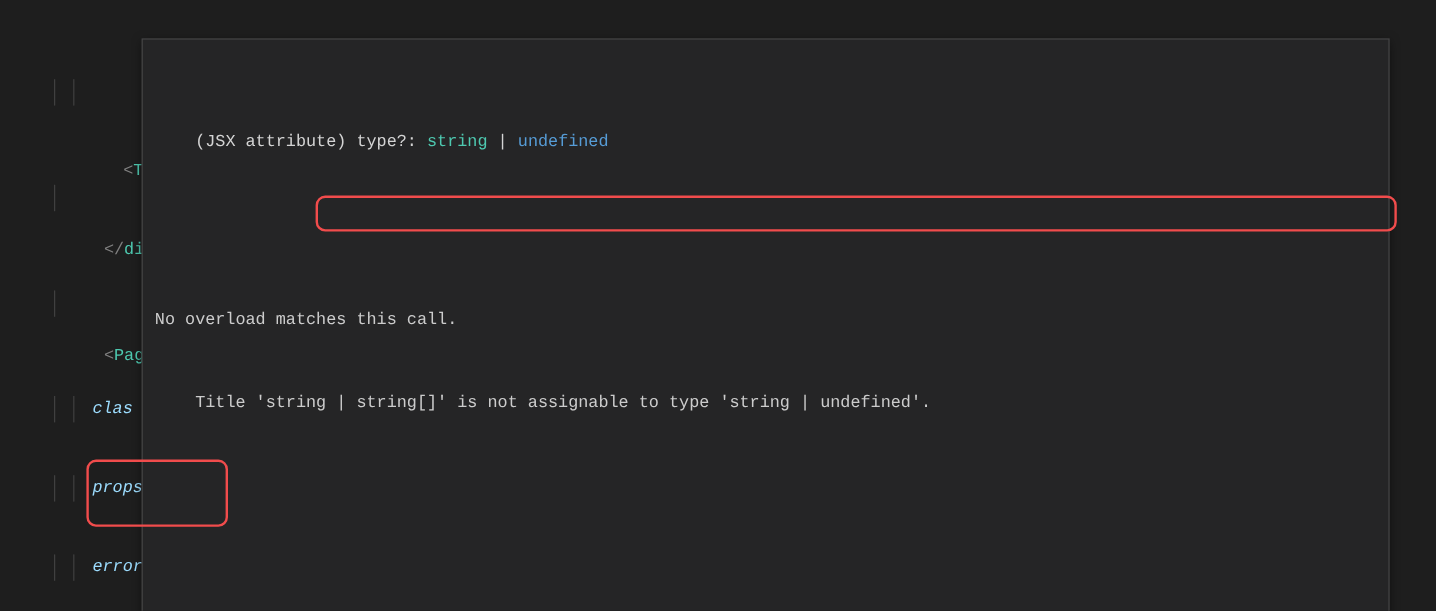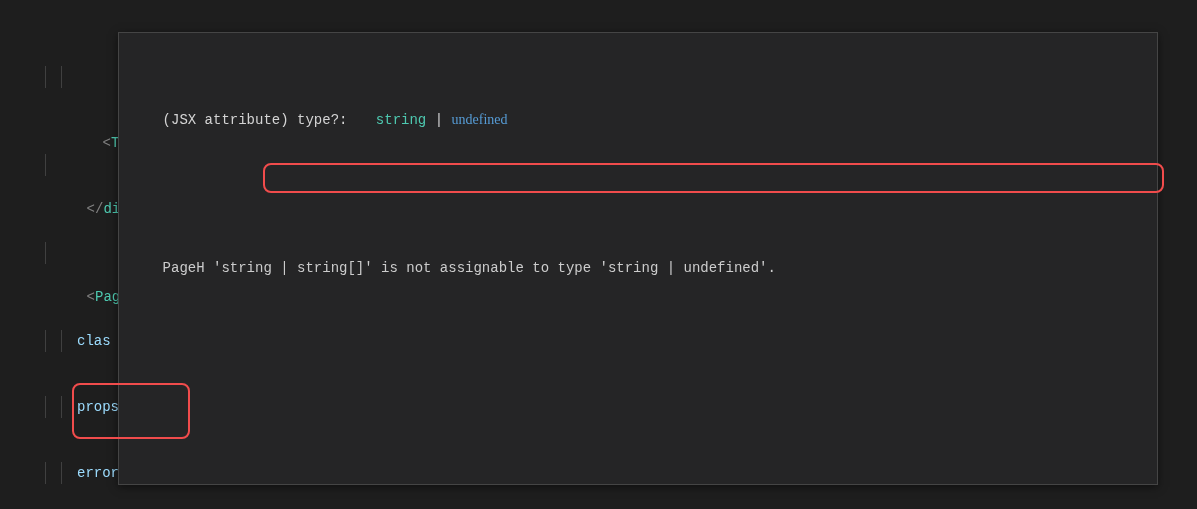--- a/index.html
+++ b/index.html
@@ -20,21 +20,21 @@
     position: relative;
   }
   .line { position: relative; height: 22px; }
   .indent-guide {
     position: absolute;
     top: 0; bottom: 0;
     border-left: 1px solid #404040;
   }
   .tag-bracket { color: #808080; }
   .tag-name { color: #4ec9b0; }
-  .attr { color: #9cdcfe; }
+  .attr { color: #9cdcfe; font-style: italic; }
   .brace { color: #569cd6; }
   .kw-this { color: #569cd6; }
   .prop { color: #9cdcfe; }
   .dot { color: #d4d4d4; }
   .eq { color: #d4d4d4; }
   .highlight-red-box1 {
     position: absolute;
     border: 2px solid #f14c4c;
     border-radius: 8px;
     left: 72px;
@@ -52,22 +52,22 @@
     width: 1040px;
     background: #252526;
     border: 1px solid #454545;
     color: #cccccc;
     padding: 6px 10px 10px 10px;
     line-height: 23px;
     box-shadow: 0 2px 8px rgba(0,0,0,.5);
     white-space: pre-wrap;
   }
   .hover-sig { color: #d4d4d4; }
-  .hover-kw { color: #569cd6; font-family: Liberation Serif, serif; }
-  .hover-type { color: #4ec9b0; margin-left: 20px; }
+  .hover-kw { color: #569cd6; }
+  .hover-type { color: #4ec9b0; }
   .hover hr {
     border: none;
     margin: 6px 0 4px 0;
   }
   .hover .msg { color: #cccccc; }
   .hover-red-box {
     position: absolute;
     border: 2px solid #f14c4c;
     border-radius: 8px;
     left: 144px;
@@ -125,21 +125,22 @@
   
   
   
 </div>
 
 <div class="hover">
   <div class="hover-sig">
     <span>(JSX attribute) </span><span>type</span><span>?: </span><span class="hover-type">string</span><span> | </span><span class="hover-kw">undefined</span>
   </div>
   <hr>
-  <div class="msg">    PageH 'string | string[]' is not assignable to type 'string | undefined'.</div>
+  <div class="msg">No overload matches this call.</div>
+  <div class="msg">    Title 'string | string[]' is not assignable to type 'string | undefined'.</div>
   
   
   
   <hr>
   
   <div class="hover-red-box"></div>
 </div>
 
 <div class="highlight-red-box1"></div>
 

